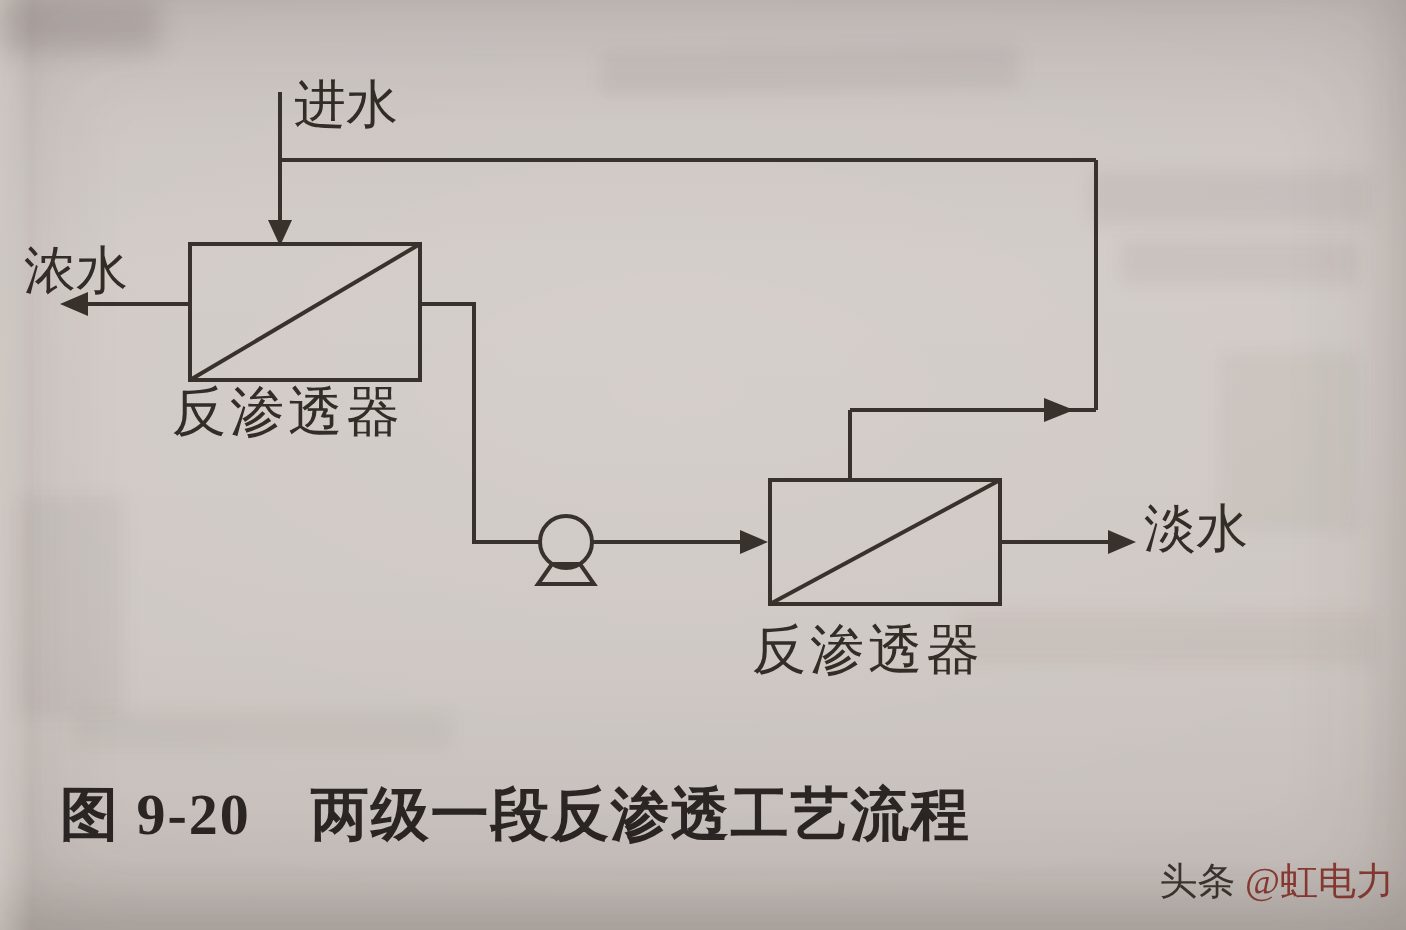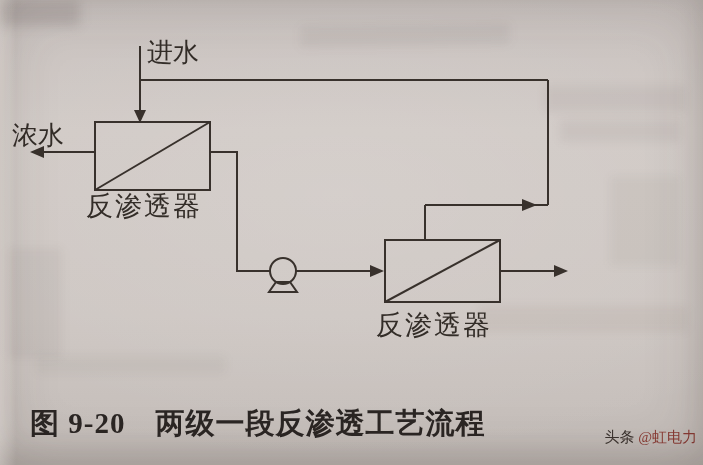--- a/index.html
+++ b/index.html
@@ -25,25 +25,25 @@
   .g7{left:0px; top:0px; width:80px; height:26px; background:rgba(60,50,45,0.15); filter:blur(6px);}
   .g8{left:610px; top:176px; width:70px; height:90px; background:rgba(85,72,64,0.05);}
 
   svg{position:absolute; left:0; top:0;}
   .lbl{position:absolute; color:#332d28; white-space:nowrap; line-height:1;}
   .lbl-feed{left:147px; top:40px; font-size:26px;}
   .lbl-conc{left:12px;  top:123px; font-size:26px;}
   .lbl-ro1{left:86px;  top:193px; font-size:27px; letter-spacing:2px;}
   .lbl-ro2{left:376px; top:312px; font-size:27px; letter-spacing:2px;}
   .lbl-prod{left:572px; top:252px; font-size:26px;}
-  .caption{position:absolute; left:30px; top:404px; font-size:29px; font-weight:600;
+  .caption{position:absolute; left:30px; top:388px; font-size:29px; font-weight:600;
     color:#2b2624; letter-spacing:1px; white-space:nowrap;}
   .wm-center{position:absolute; left:252px; top:431px; font-size:14px;
     color:rgba(104,95,90,0.62); letter-spacing:2px; white-space:nowrap;}
-  .wm-right{position:absolute; right:6px; top:428px; font-size:15px; white-space:nowrap;}
+  .wm-right{position:absolute; right:6px; top:428px; font-size:19px; white-space:nowrap;}
   .wm-right .t1{color:#3c3430;}
   .wm-right .t2{color:#8b3a33;}
 </style>
 </head>
 <body>
 
 <div id="page">
 
   <div class="ghost g1"></div>
   <div class="ghost g2"></div>
@@ -87,20 +87,21 @@
       <polygon points="522,199 522,211 537,205"></polygon>
       <polygon points="370,265 370,277 384,271"></polygon>
       <polygon points="554,265 554,277 568,271"></polygon>
     </g>
   </svg>
 
   <div class="lbl lbl-conc">浓水</div>
   <div class="lbl lbl-feed">进水</div>
   <div class="lbl lbl-ro1">反渗透器</div>
   <div class="lbl lbl-ro2">反渗透器</div>
+  <div class="lbl lbl-prod">淡水</div>
 
   <div class="caption">图 9-20　两级一段反渗透工艺流程</div>
 
   <div class="wm-right">
     <span class="t1">头条 </span><span class="t2">@虹电力</span>
   </div>
 
   <div id="vignette"></div>
 </div>
 

